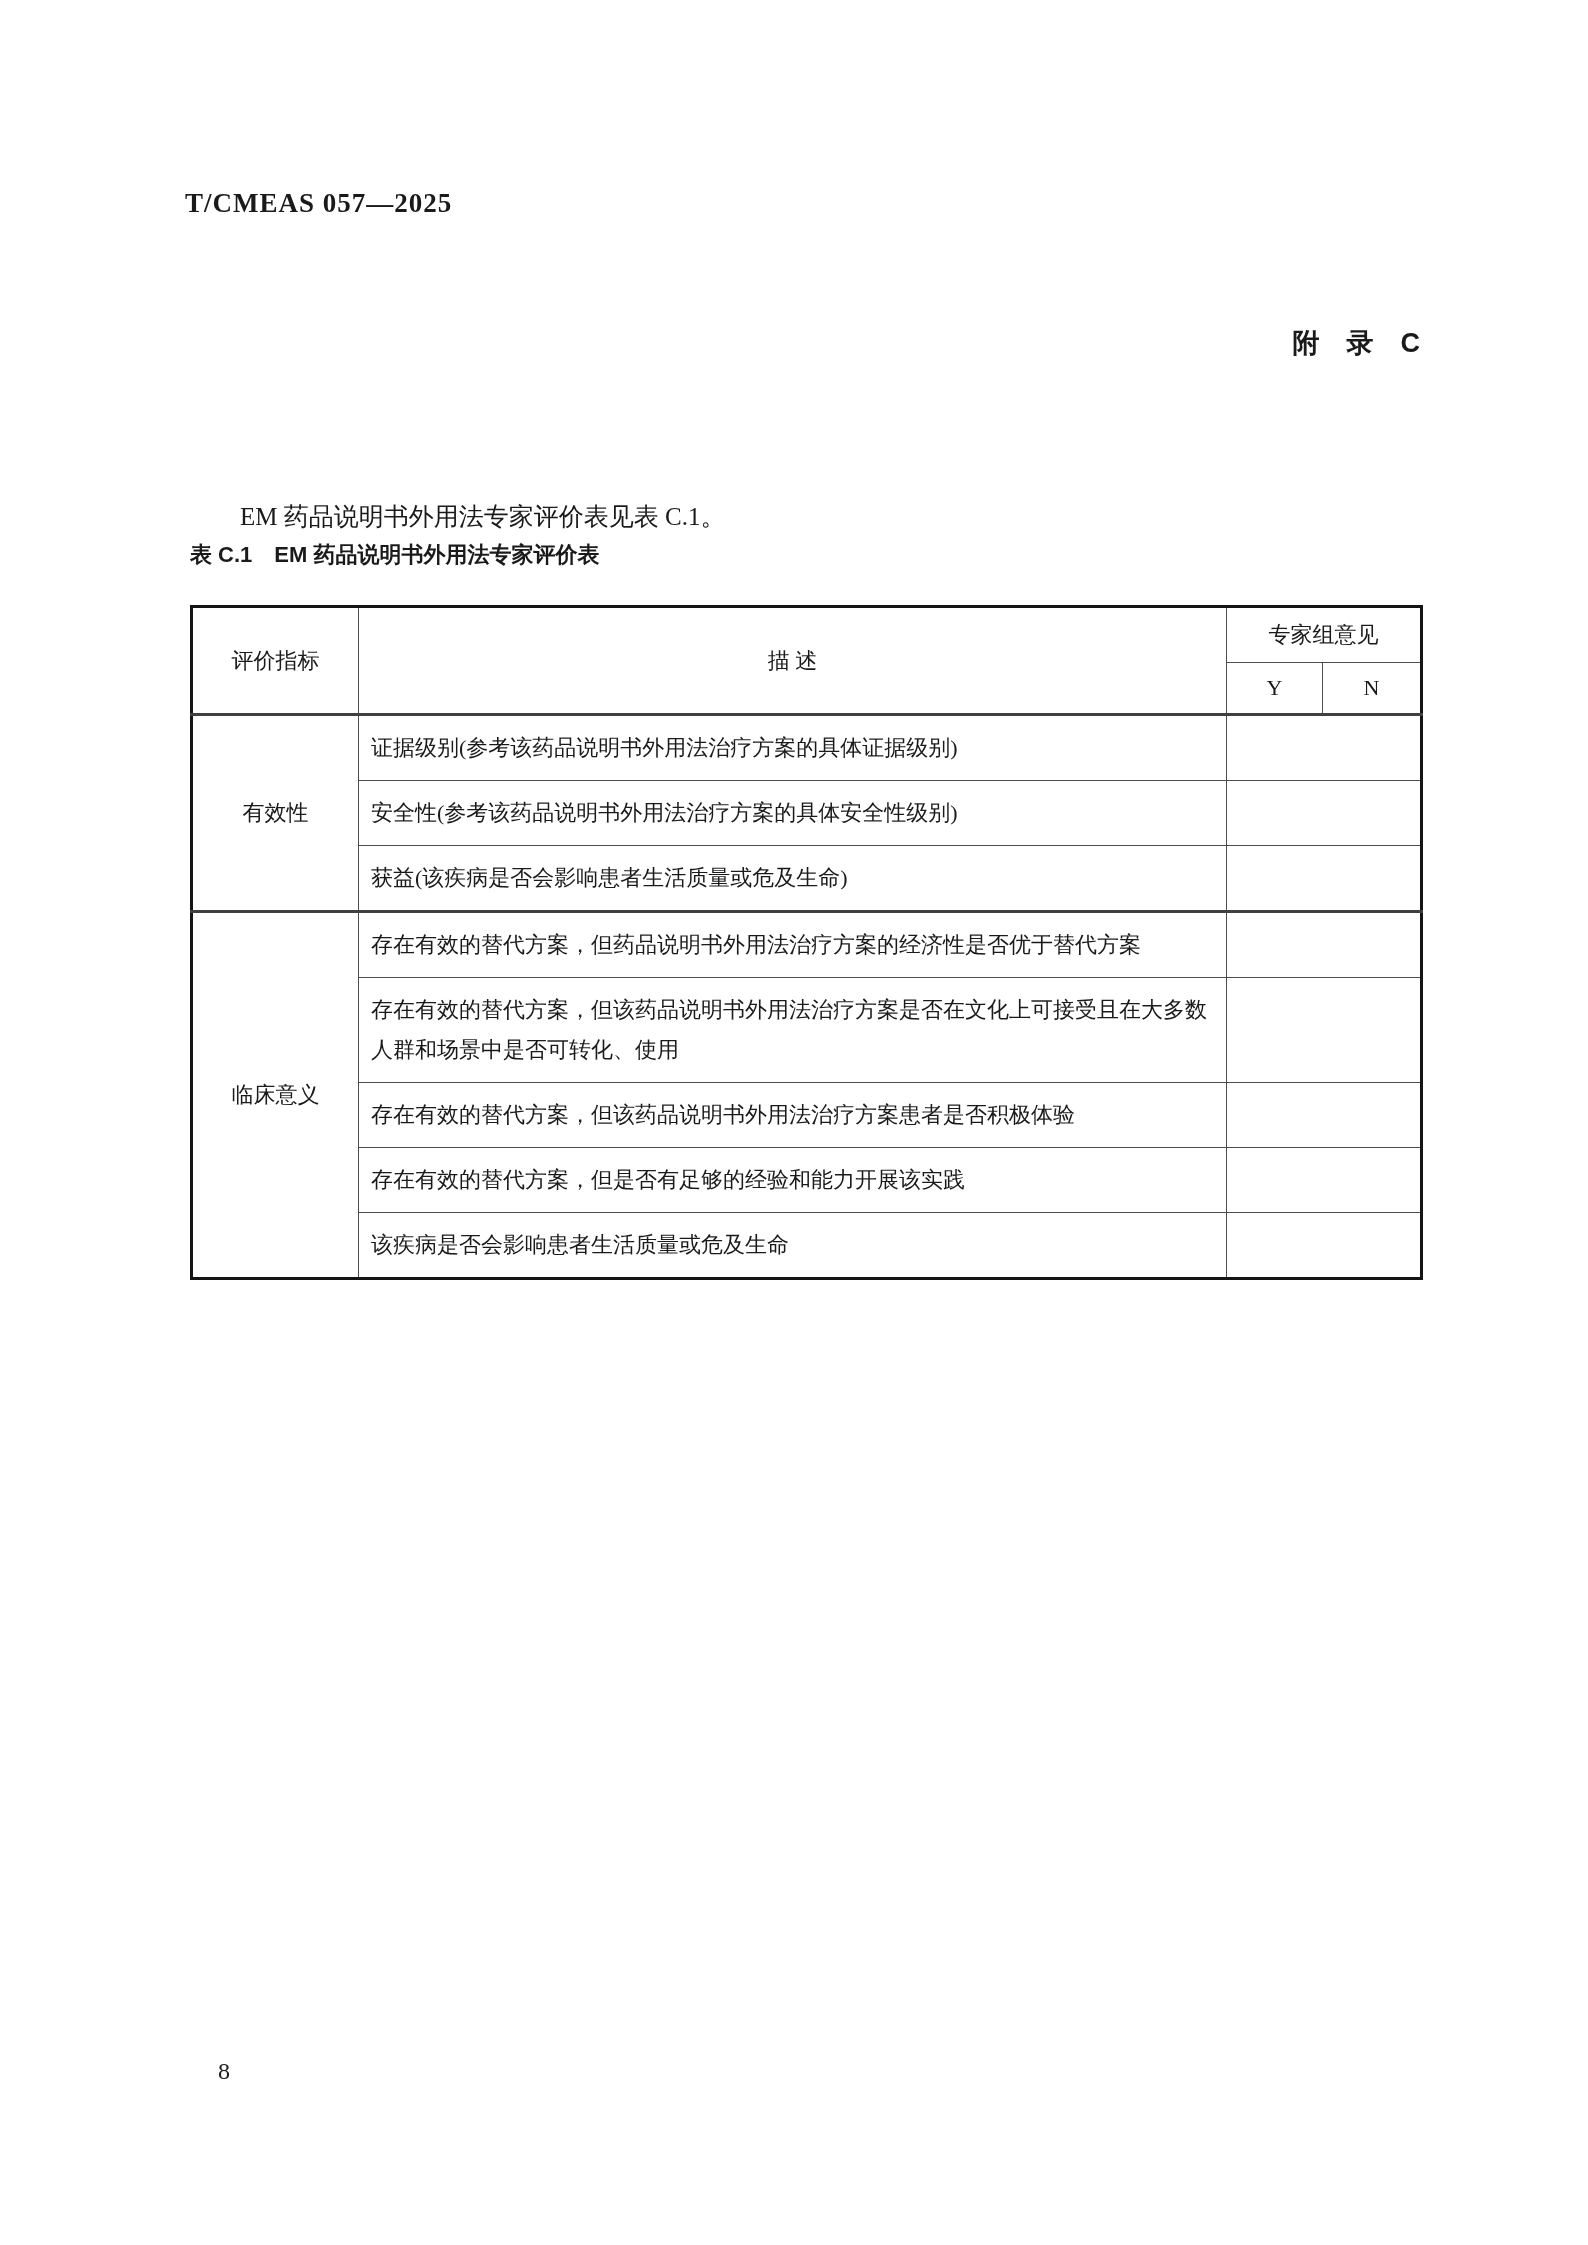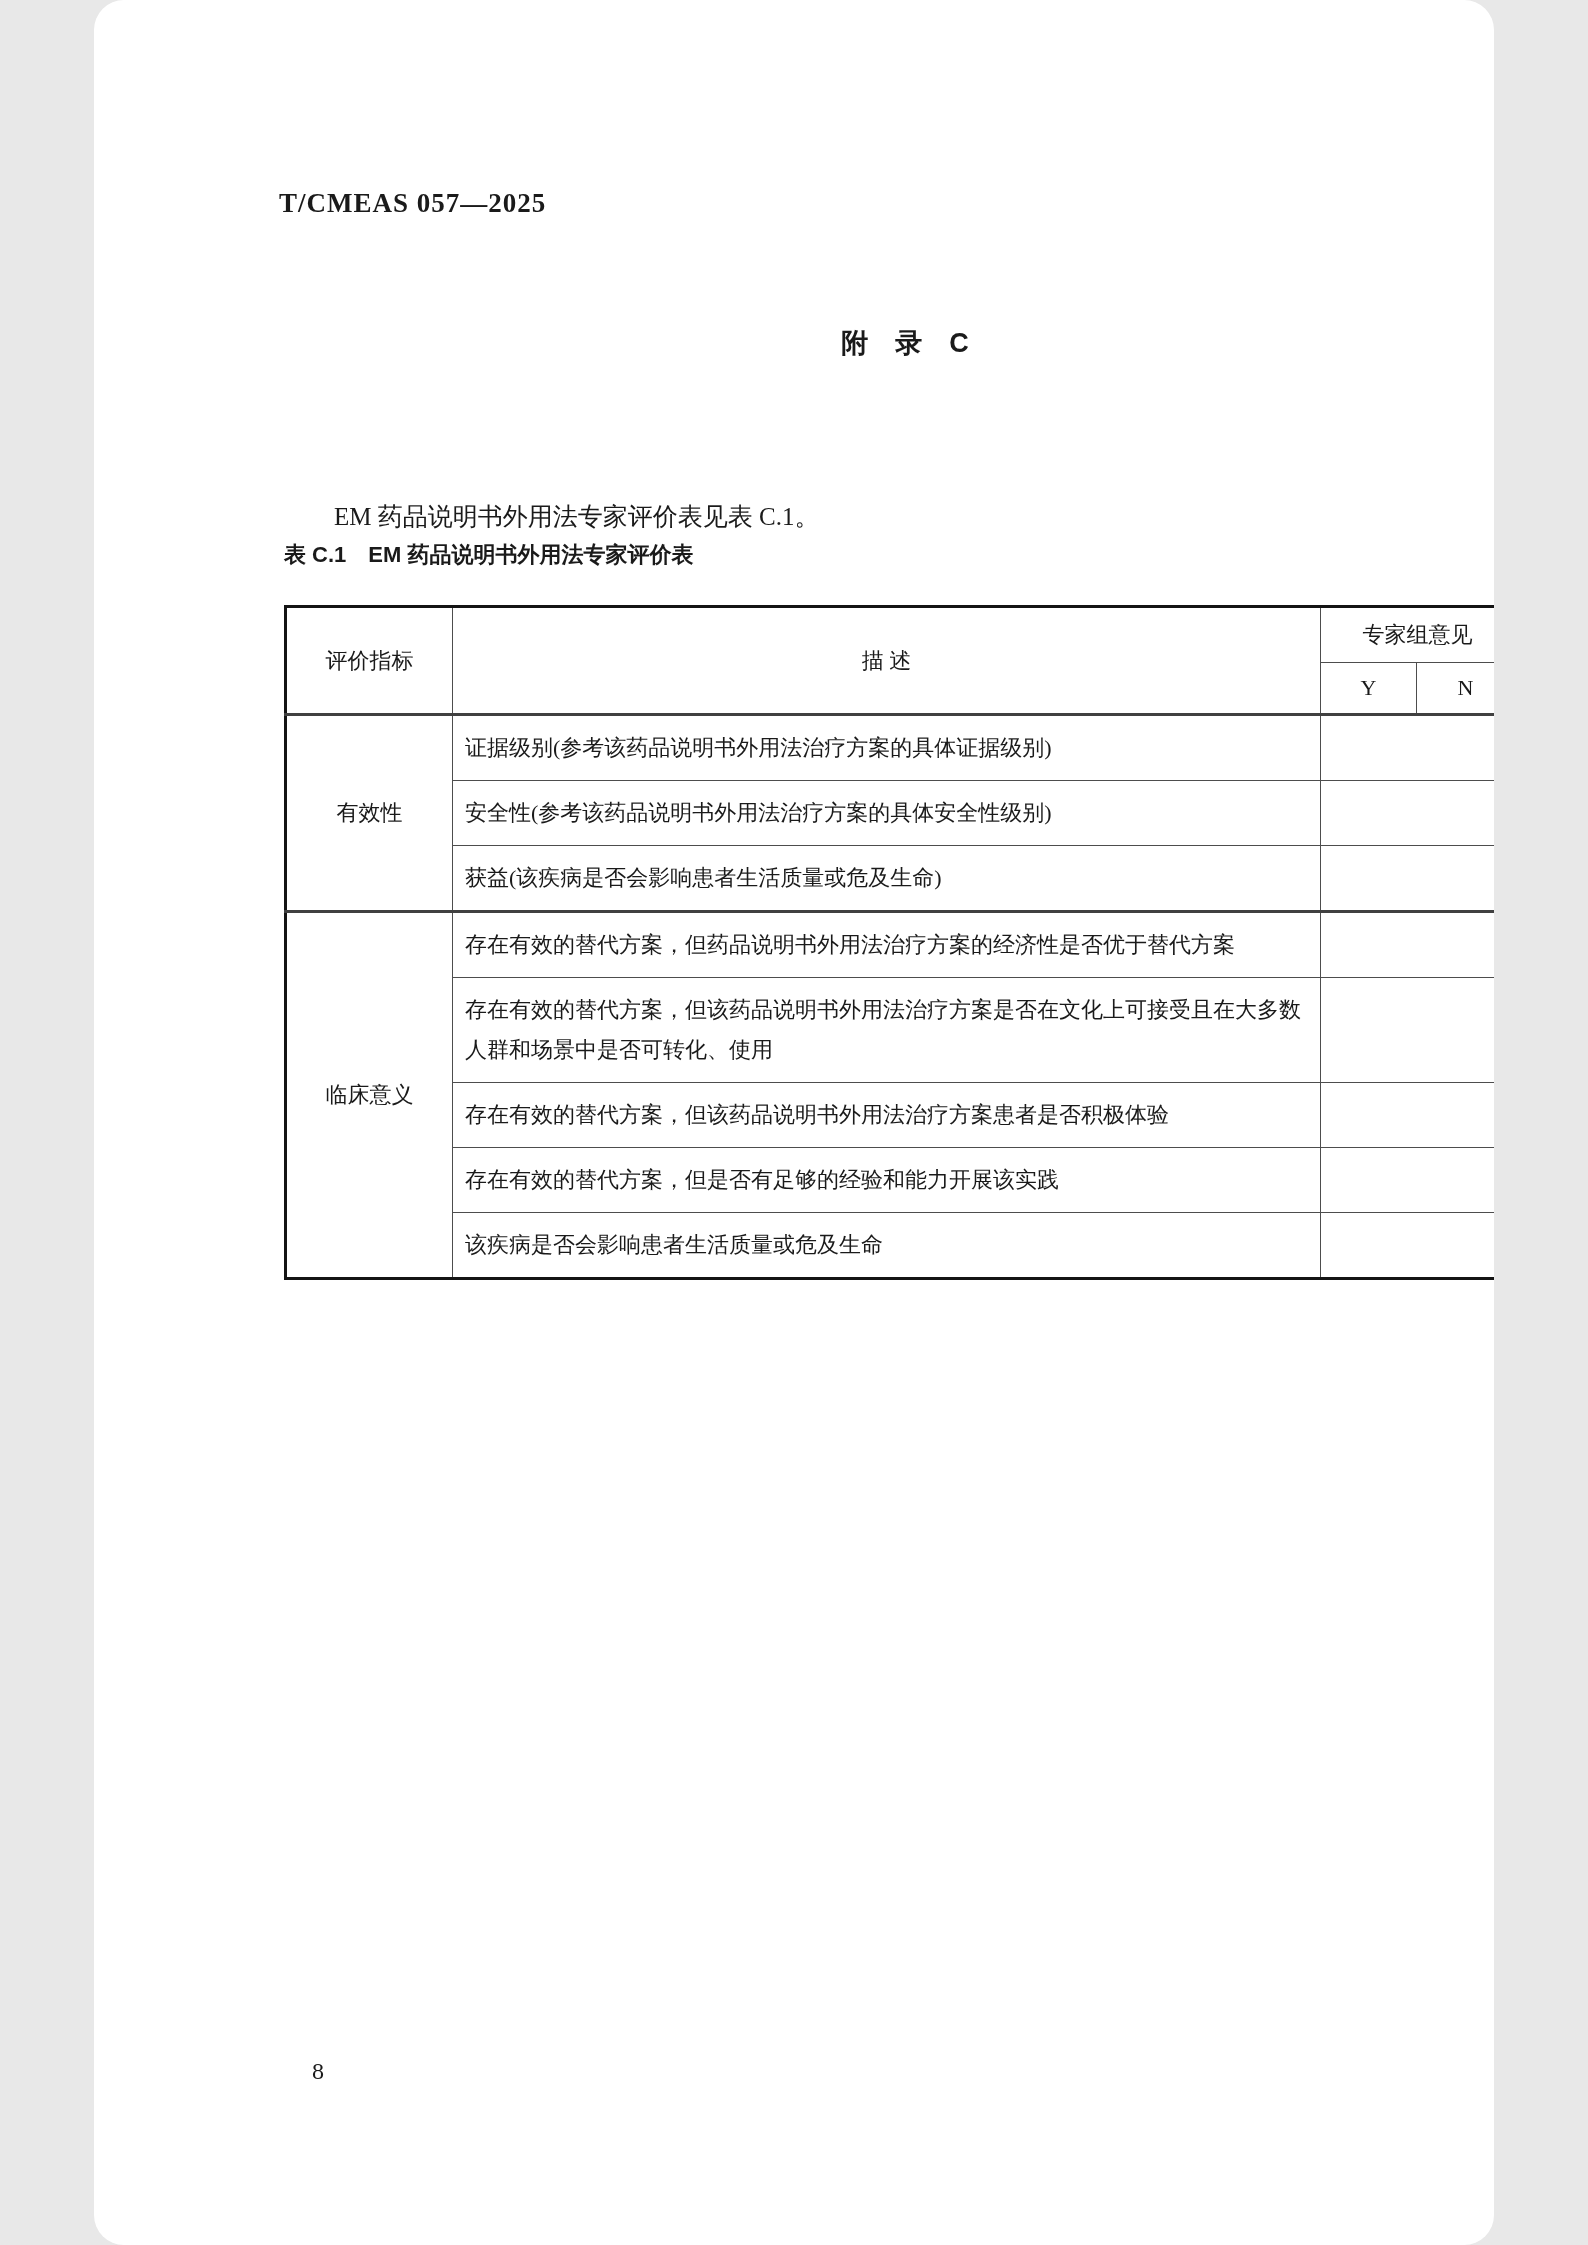--- a/index.html
+++ b/index.html
@@ -2,44 +2,43 @@
 <html><head>
 <meta charset="utf-8">
 <style>
   html, body {
     margin: 0;
     padding: 0;
     background: #e8e8e8;
   }
   .page {
     position: relative;
-    width: 1400px;
+    width: 1588px;
     height: 2245px;
     margin: 0 auto;
     background: #ffffff;
     overflow: hidden;
     font-family: "Liberation Serif", "DejaVu Serif", serif;
     color: #1a1a1a;
-    border-radius: 30px;
   }
   .doc-code {
     position: absolute;
     left: 185px;
     top: 188px;
     font-size: 27px;
     font-weight: bold;
     letter-spacing: 1px;
     font-family: "Liberation Serif", "DejaVu Serif", serif;
   }
   .title-block {
     position: absolute;
-    left: 196px;
+    left: 190px;
     top: 326px;
     width: 1230px;
-    text-align: center;
+    text-align: right;
     font-family: "Liberation Sans", "DejaVu Sans", sans-serif;
   }
   .title-main {
     font-size: 27px;
     font-weight: bold;
     line-height: 34px;
   }
   .title-informative {
     font-size: 24px;
     font-weight: bold;

